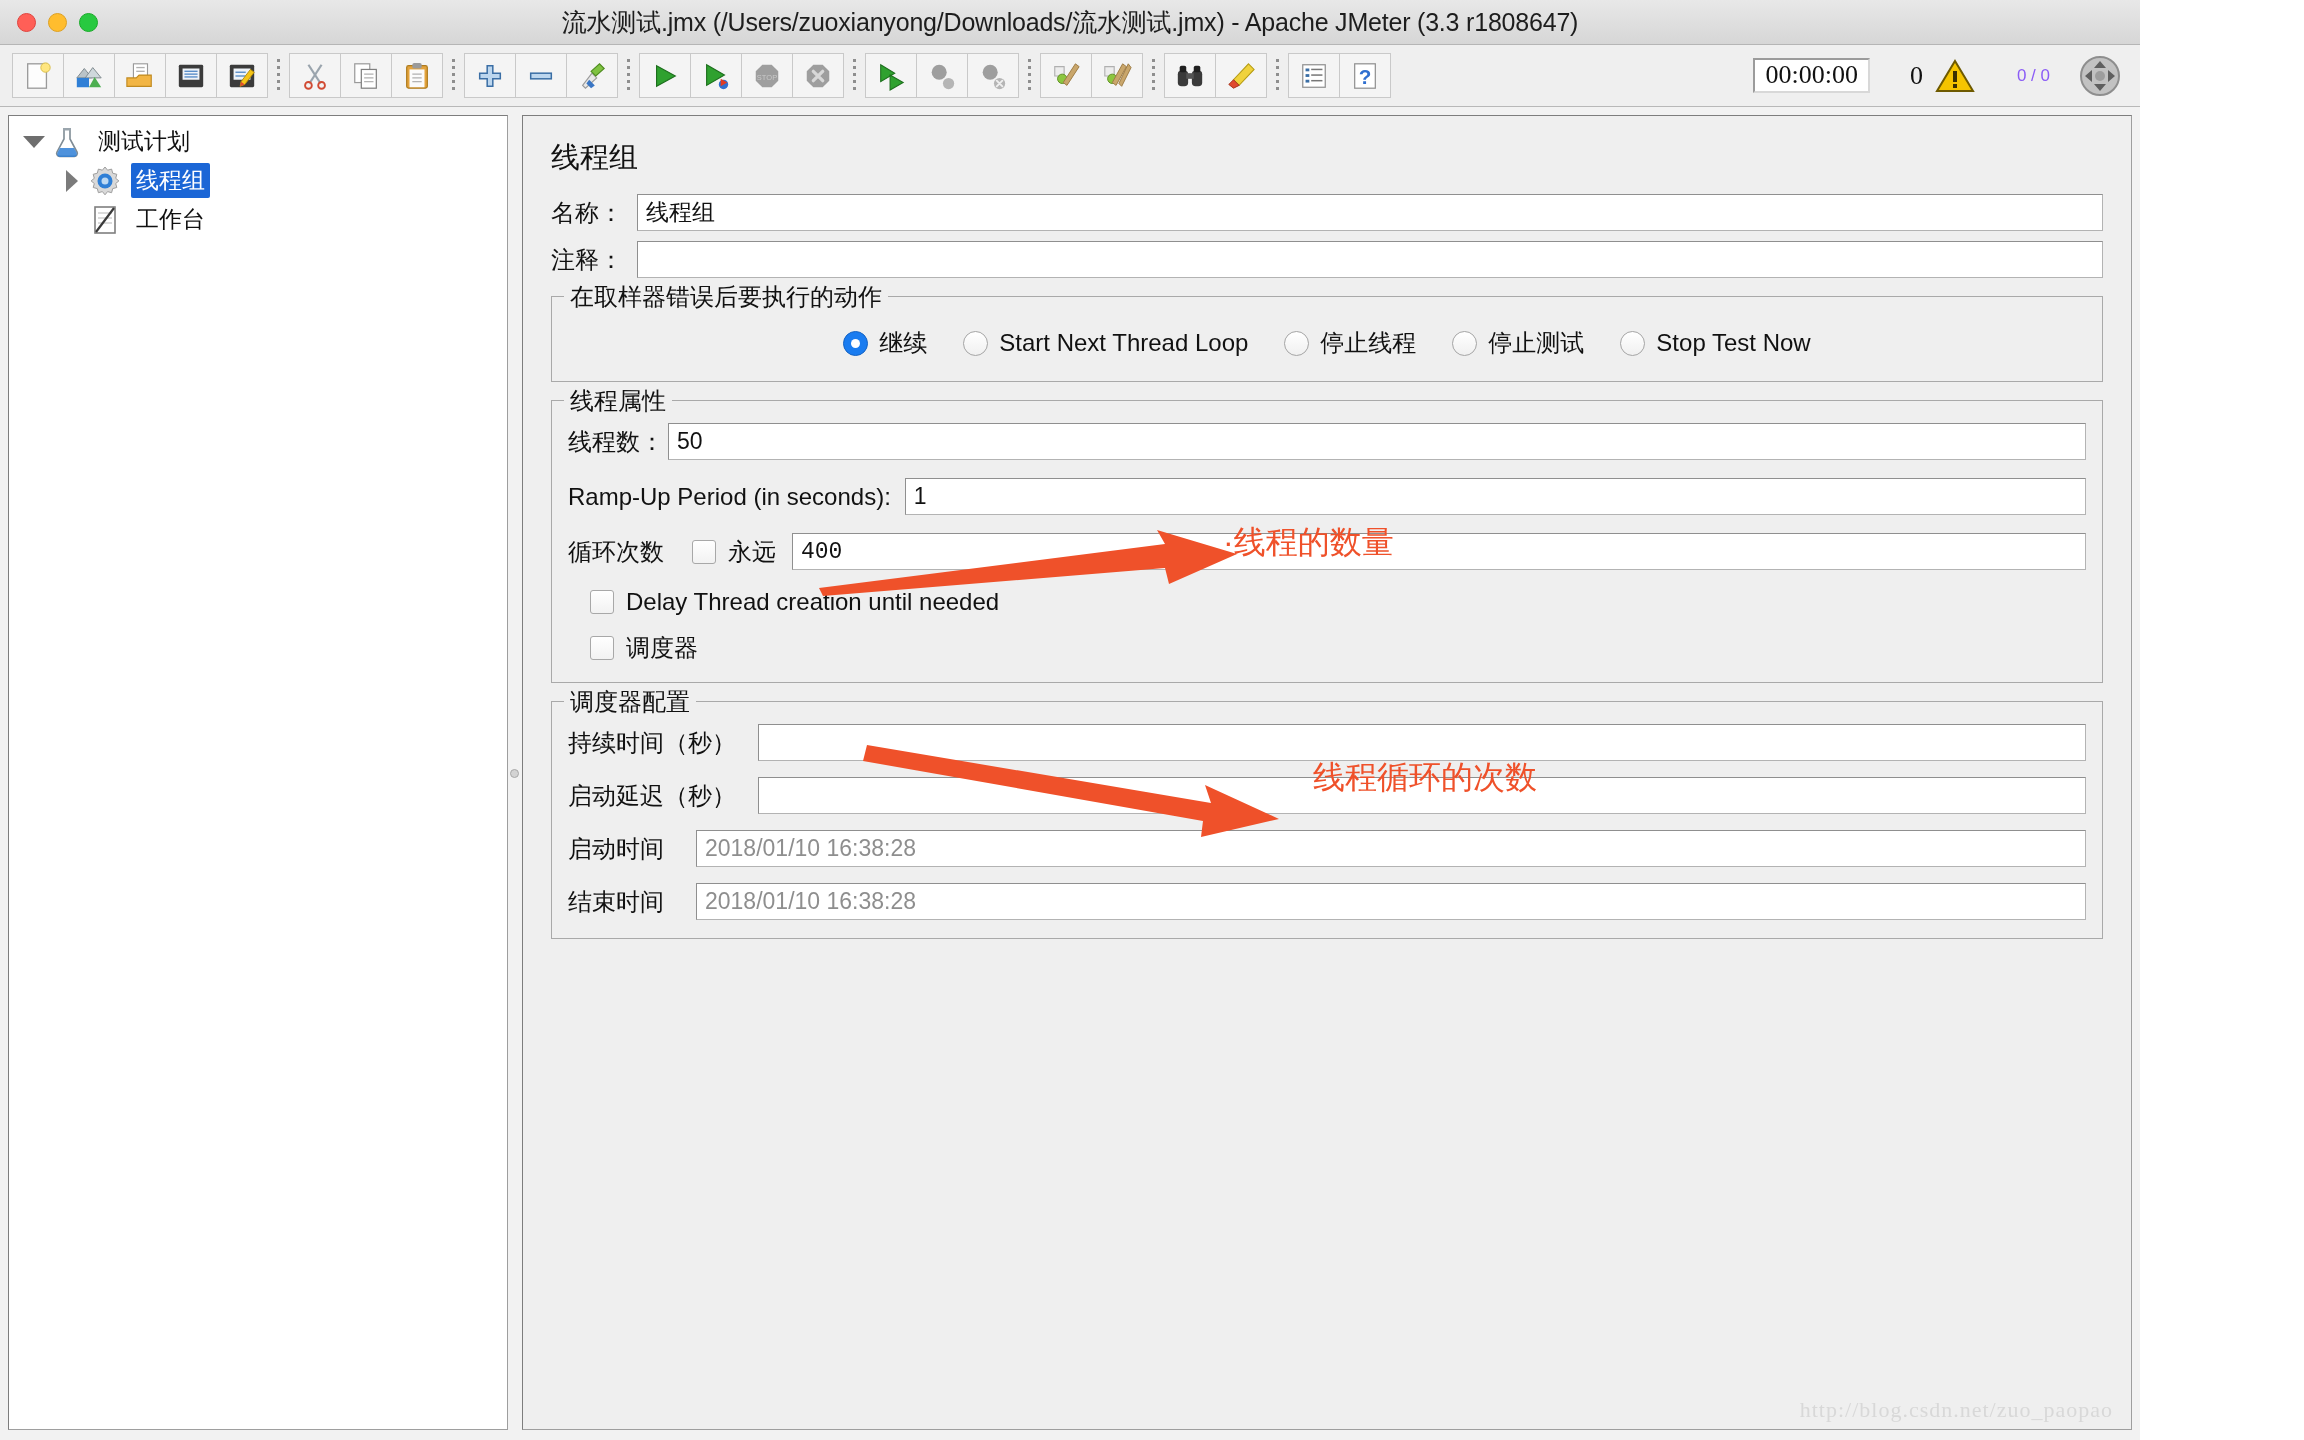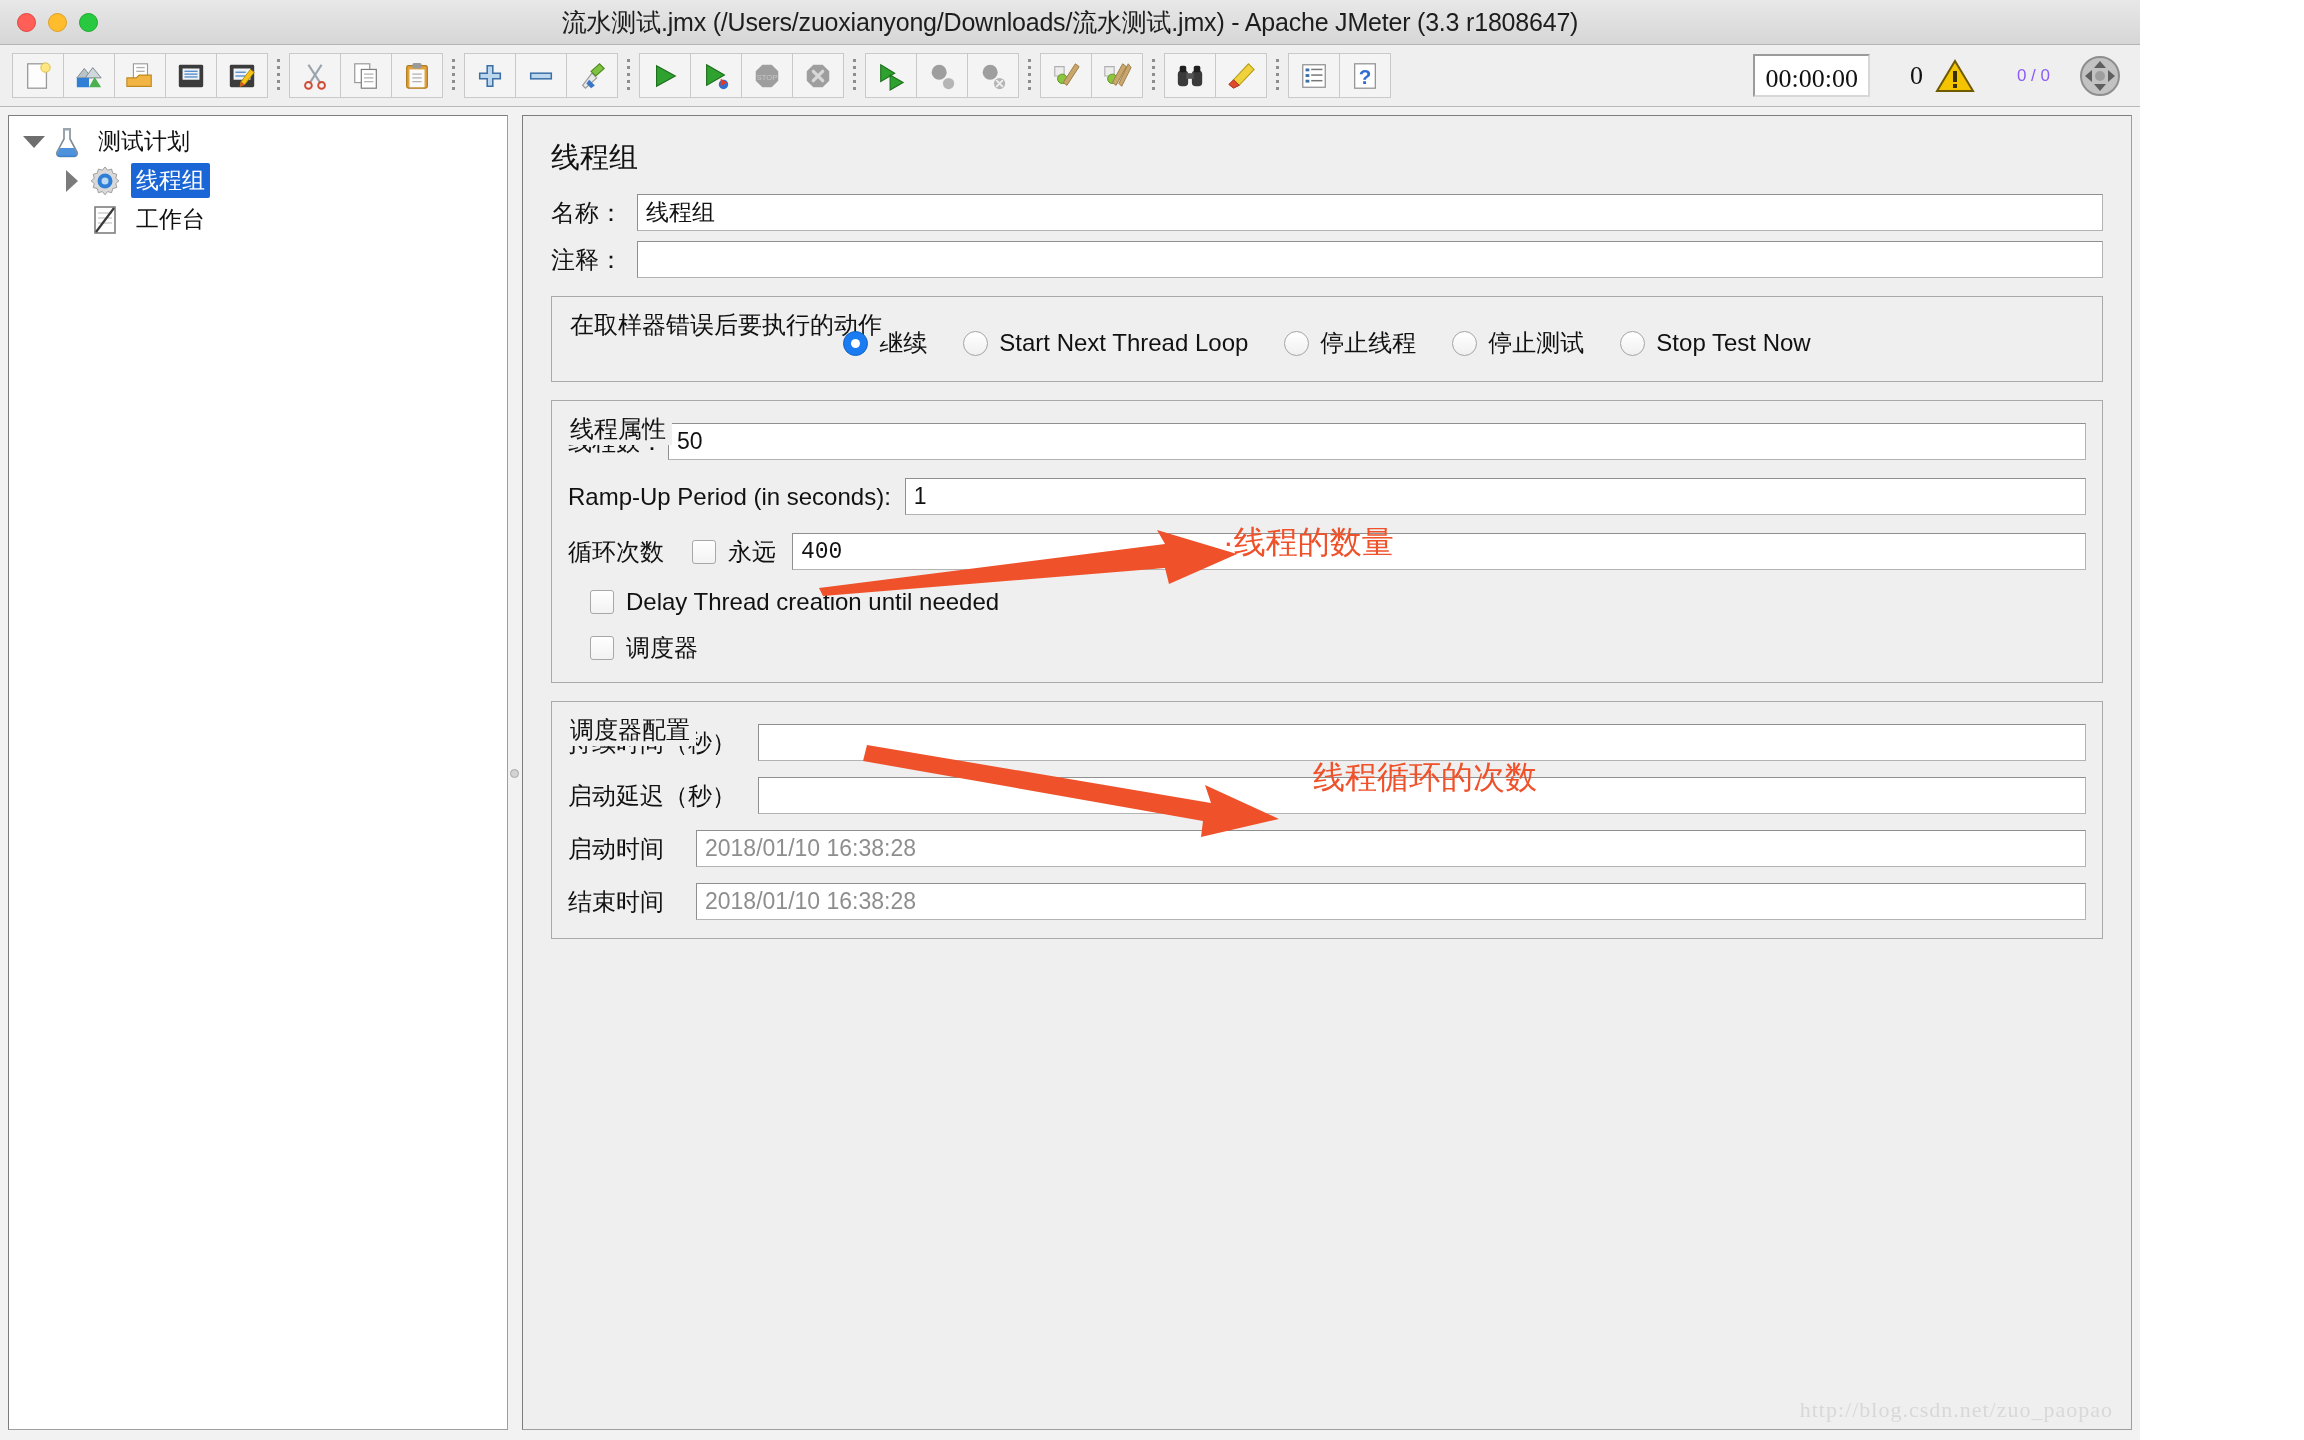--- a/index.html
+++ b/index.html
@@ -85,21 +85,21 @@
     gap: 0;
     padding-right: 6px;
   }
   .timer-box {
     border: 2px solid #9b9b9b;
     border-right-color: #d8d8d8;
     border-bottom-color: #d8d8d8;
     background: #ffffff;
     font-size: 26px;
     font-family: "Liberation Serif", "DejaVu Serif", serif;
-    padding: 9px 10px 2px 10px;
+    padding: 1px 10px 2px 10px;
     color: #111;
     line-height: 1.1;
   }
   .warn-count {
     font-size: 26px;
     font-family: "Liberation Serif", "DejaVu Serif", serif;
     color: #111;
     margin-left: 40px;
     margin-right: 12px;
   }
@@ -230,21 +230,20 @@
     background: #efefef;
   }
   .group > .legend {
     position: absolute;
     top: -16px; left: 12px;
     background: #efefef;
     padding: 0 6px;
     font-size: 24px;
     color: #111;
     white-space: nowrap;
-    margin-top: 28px;
   }
 
   .radio-row {
     display: flex;
     align-items: center;
     justify-content: center;
     gap: 0;
     padding: 8px 0 4px 0;
   }
   .radio-item { display: flex; align-items: center; margin-right: 36px; }

